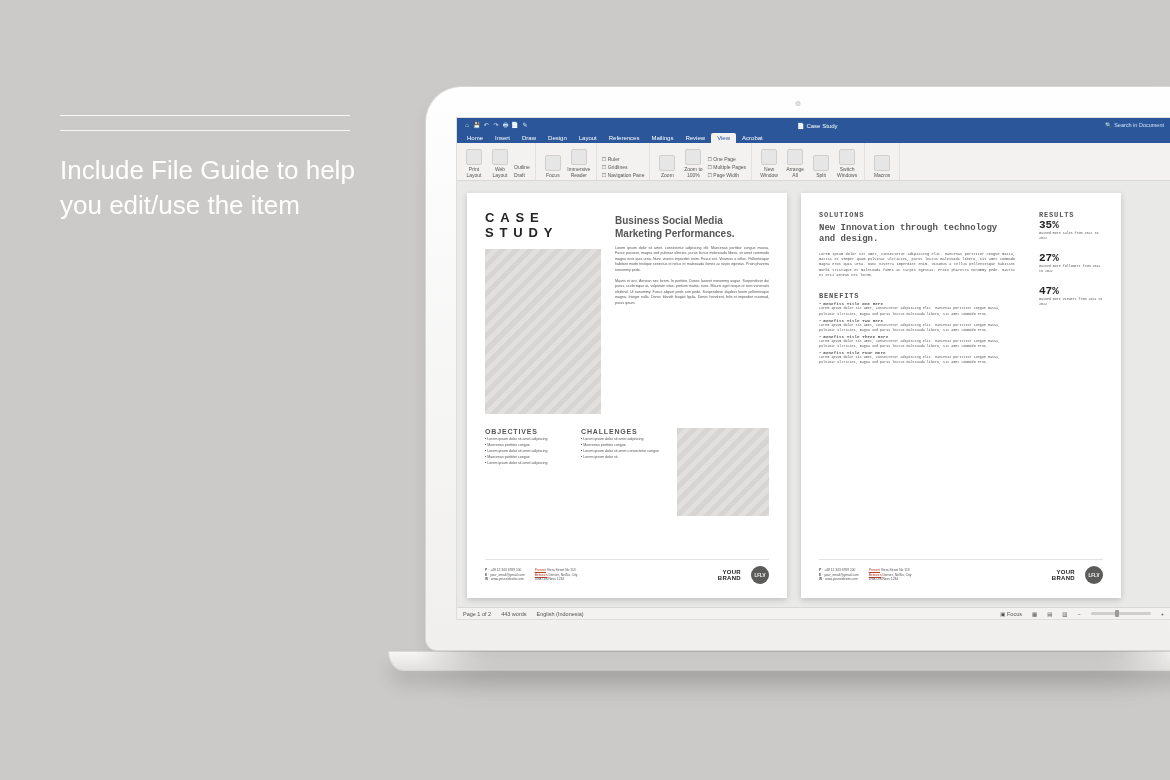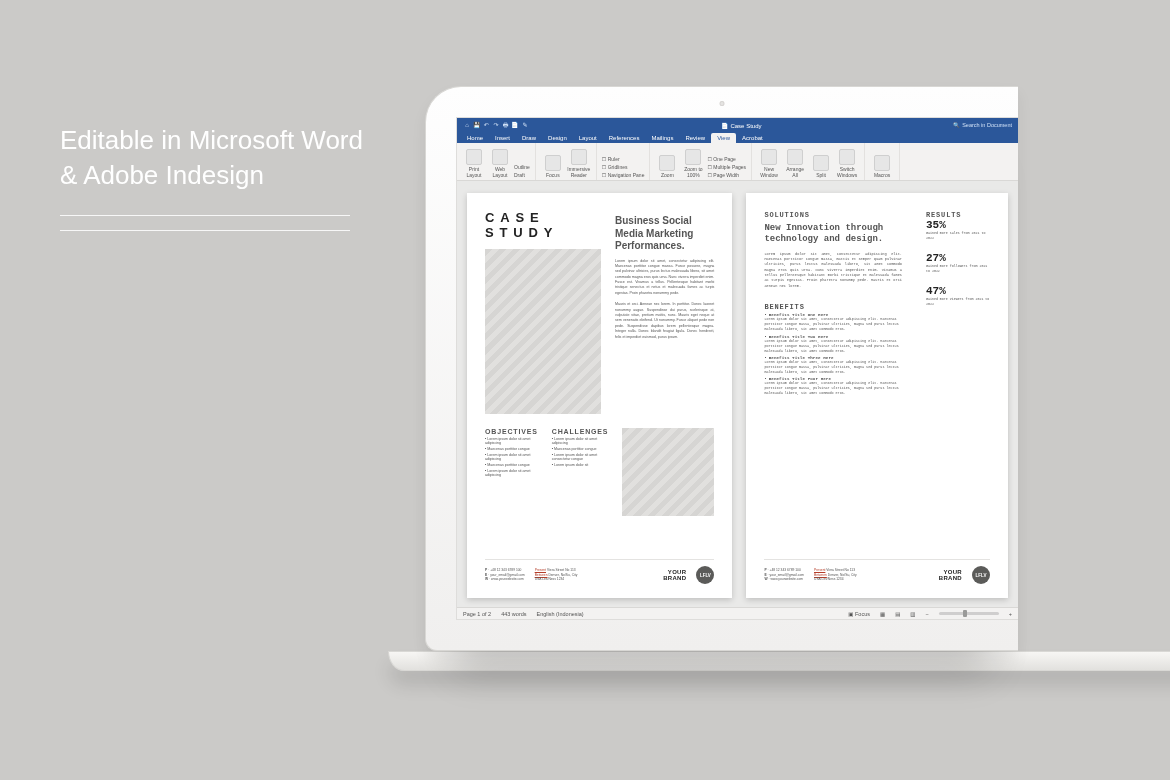--- a/index.html
+++ b/index.html
@@ -31,21 +31,21 @@
 
   
   .laptop {
     position: absolute;
     left: 425px;
     top: 86px;
     width: 745px;
     height: 610px;
   }
   .laptop-lid {
-    width: 593px;
+    width: 745px;
     height: 565px;
     background: linear-gradient(180deg, #fefefe 0%, #f0efee 100%);
     border: 1px solid #d8d7d4;
     border-radius: 36px 0 0 12px;
     border-right: none;
     position: relative;
     box-shadow: 0 8px 16px rgba(0,0,0,0.06), 0 50px 40px -30px rgba(0,0,0,0.18);
   }
   .camera {
     position: absolute;
@@ -211,23 +211,23 @@
   .p2-right { width: 64px; }
   .stat { margin-bottom: 12px; }
   .stat .n { font-size: 11px; font-weight: 800; color: #232323; }
   .stat .d { font-size: 3.3px; line-height: 1.4; }
   .ben-title { font-size: 4.2px; font-weight: 800; letter-spacing: 0.02em; margin-top: 2px; }
 </style>
 </head>
 <body>
 
 <div class="promo">
-  <div class="block">Editable in Microsoft Word &amp; Adobe Indesign</div>
   <hr>
   <hr>
+  <div class="block">Include File Guide to help you edit/use the item</div>
 </div>
 
 <div class="laptop">
   <div class="laptop-lid">
     <div class="camera"></div>
     <div class="screen">
 
       <div class="titlebar">
         <div class="qat">
           <span>⌂</span>

